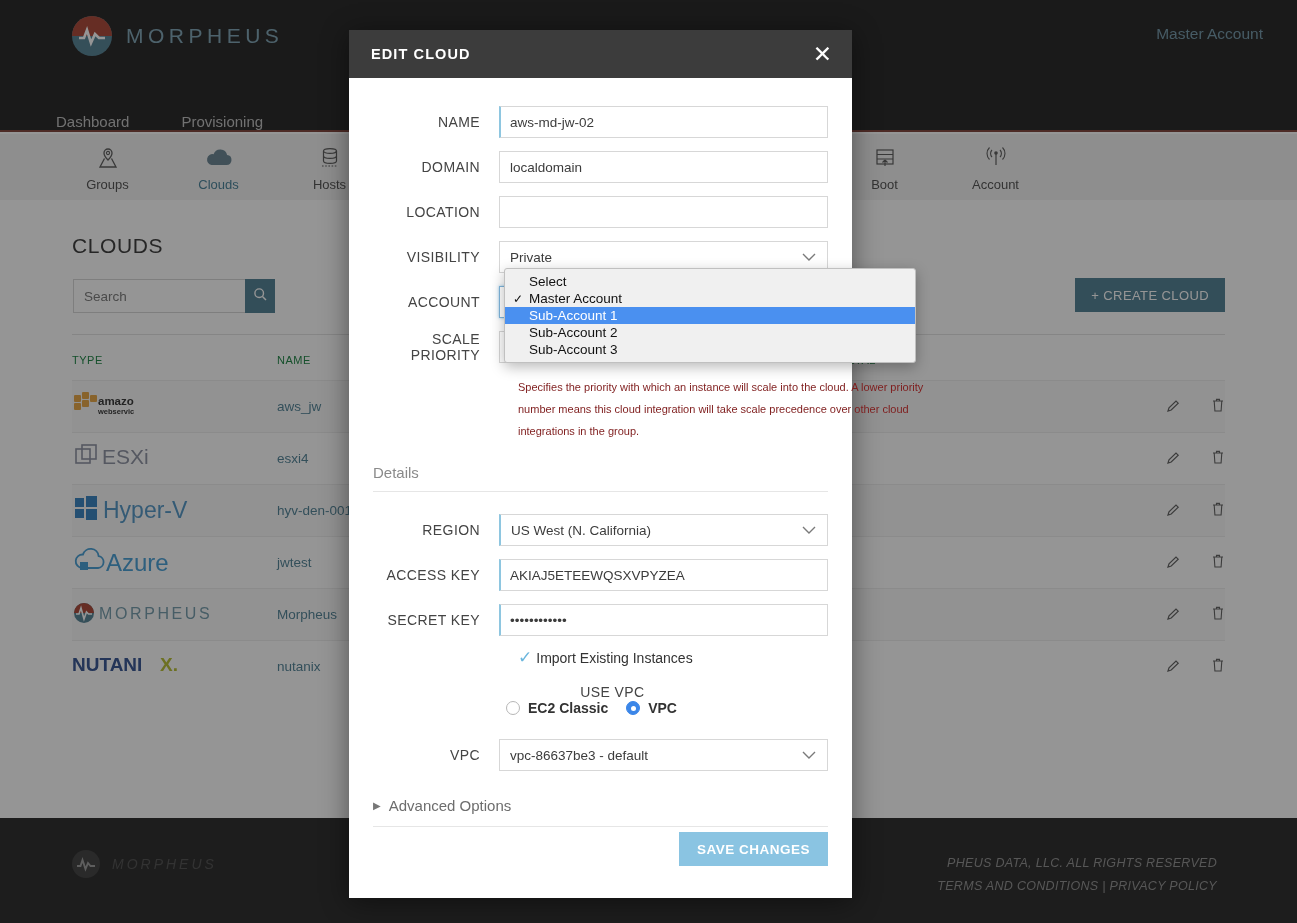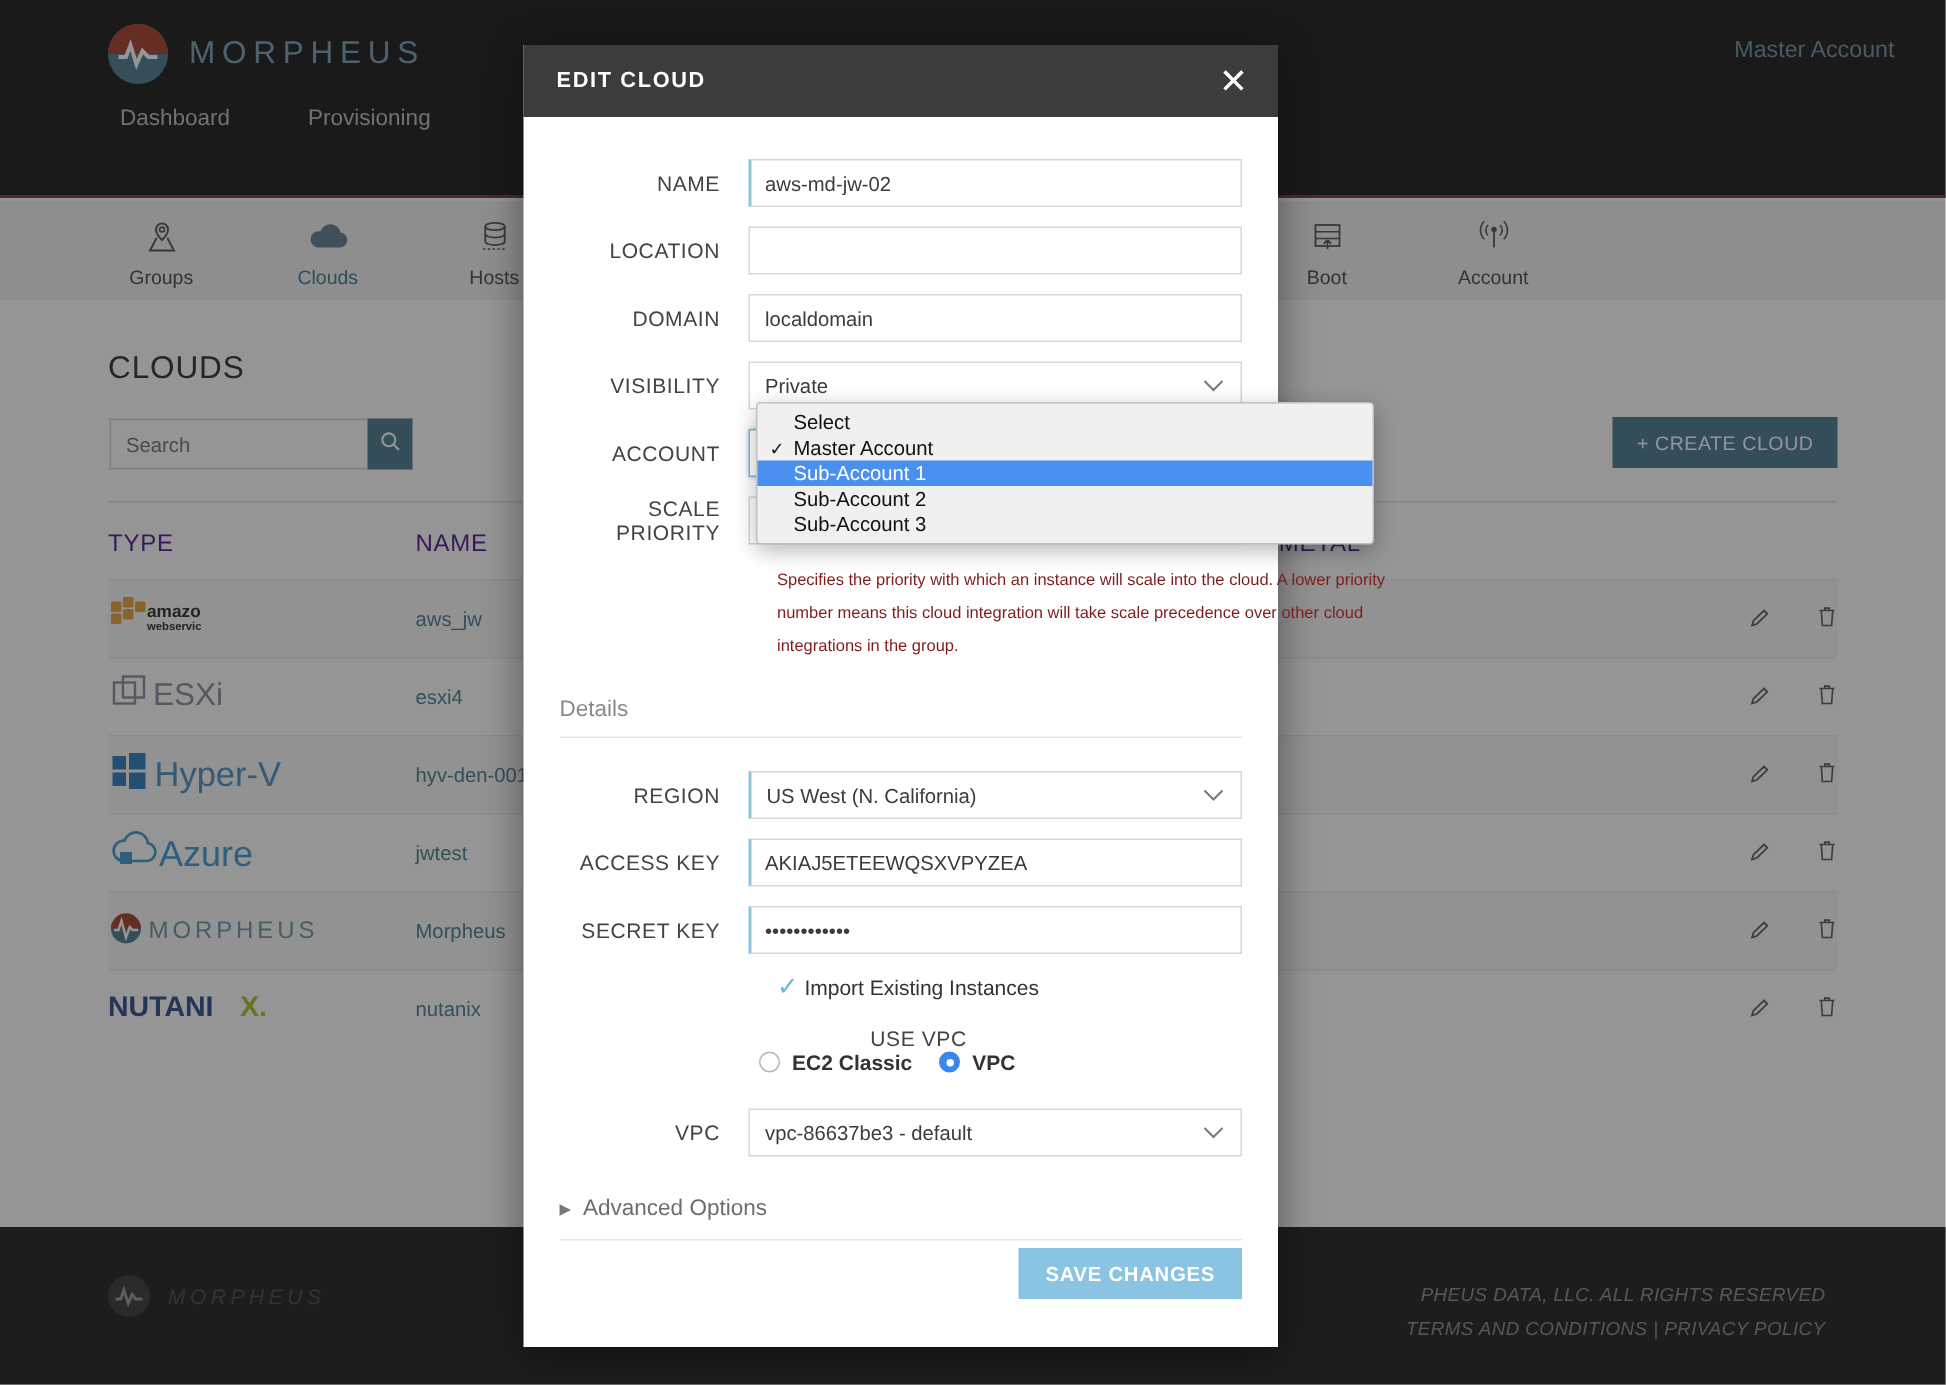--- a/index.html
+++ b/index.html
@@ -25,21 +25,21 @@
   .brand-text { color: #7ba2b3; font-size: 21px; letter-spacing: 4.5px; font-weight: 400; }
   .account-link {
     position: absolute; right: 34px; top: 25px;
     color: #6e94a6; font-size: 15.5px;
   }
 
   .navbar {
     position: absolute; top: 70px; left: 0; right: 0; height: 62px;
     background: #1d1d1d; border-bottom: 2px solid #7a3c32;
   }
-  .navbar ul { list-style: none; display: flex; height: 100%; align-items: flex-start; padding-left: 54px; }
+  .navbar ul { list-style: none; display: flex; height: 100%; align-items: flex-end; padding-left: 30px; }
   .navbar li { color: #bdbdbd; font-size: 15px; padding: 0 26px; }
 
   .subnav {
     position: absolute; top: 134px; left: 0; right: 0; height: 66px;
     background: #f2f2f2; display: flex; align-items: center; padding-left: 52px;
   }
   .subnav-item { width: 111px; text-align: center; color: #4b4b4b; font-size: 13px; }
   .subnav-item.active { color: #3f7c95; }
   .subnav-item .ico { height: 30px; display: flex; align-items: center; justify-content: center; margin-bottom: 4px; }
 
@@ -56,21 +56,21 @@
     align-items: center; justify-content: center; cursor: pointer; }
   .create-btn {
     position: absolute; right: 72px; top: 78px; height: 34px; background: #4b7c90;
     color: #fff; border: none; padding: 0 16px; font-size: 13px; letter-spacing: 0.4px; cursor: pointer;
     font-family: "Liberation Sans", sans-serif;
   }
 
   .rule { position: absolute; left: 72px; right: 72px; top: 134px; height: 1px; background: #e2e2e2; }
 
   table.clouds { position: absolute; left: 72px; right: 72px; top: 146px; border-collapse: collapse; width: calc(100% - 144px); }
-  table.clouds th { text-align: left; font-size: 16px; color: #4c1d95; font-weight: 400;
+  table.clouds th { text-align: left; font-size: 11px; color: #15803d; font-weight: 400;
     letter-spacing: 0.5px; padding: 8px 0 14px 0; }
   table.clouds tbody tr { height: 52px; border-top: 1px solid #ededed; }
   table.clouds tbody tr:nth-child(odd) { background: #fafafa; }
   table.clouds td { font-size: 13.5px; color: #4a7e93; padding: 0; }
   td.col-type { width: 205px; }
   td.col-name { width: 165px; }
   td.num { width: 110px; color: #4a4a4a; }
   td.acts { text-align: right; white-space: nowrap; }
   td.acts span { display: inline-block; margin-left: 30px; }
 
@@ -396,30 +396,30 @@
   <div class="modal-body">
 
     <div class="frow">
       <div class="flabel">NAME</div>
       <div class="fctl">
         <input class="finput cursor" value="aws-md-jw-02" style="">
       </div>
     </div>
 
     <div class="frow">
+      <div class="flabel">DOMAIN</div>
+      <div class="fctl">
+        <input class="finput" value="localdomain" style="">
+      </div>
+    </div>
+
+    <div class="frow">
       <div class="flabel">LOCATION</div>
       <div class="fctl">
         <input class="finput" value="" style="">
-      </div>
-    </div>
-
-    <div class="frow">
-      <div class="flabel">DOMAIN</div>
-      <div class="fctl">
-        <input class="finput" value="localdomain" style="">
       </div>
     </div>
 
     <div class="frow">
       <div class="flabel">VISIBILITY</div>
       <div class="fctl">
         <div class="fselect">
           <span>Private</span>
           <span class="caret">
             <svg width="16" height="10" viewBox="0 0 16 10">

